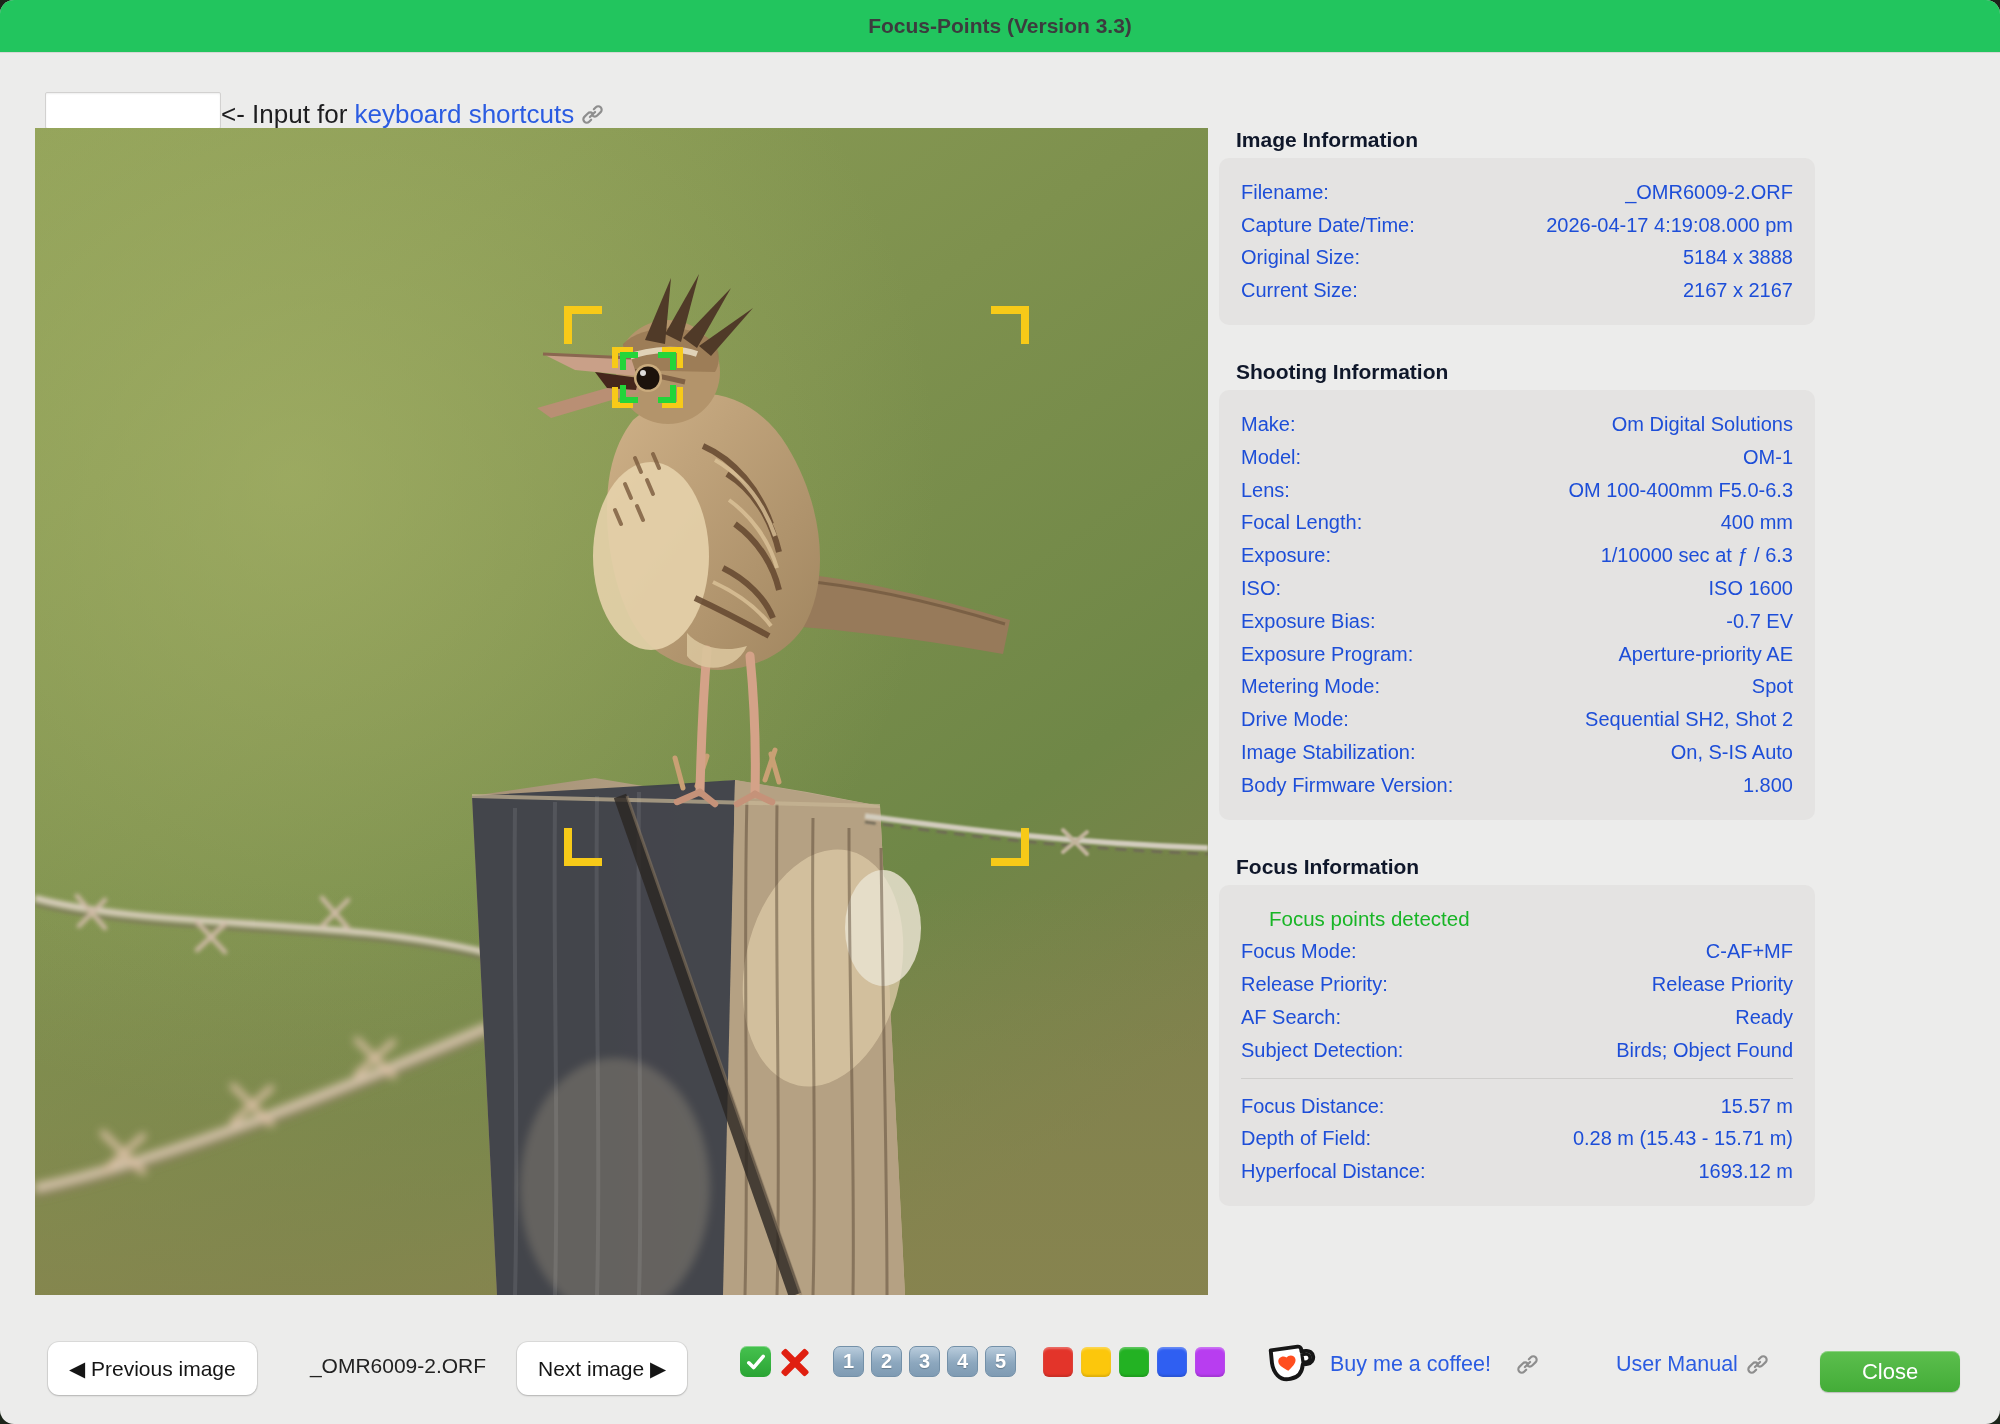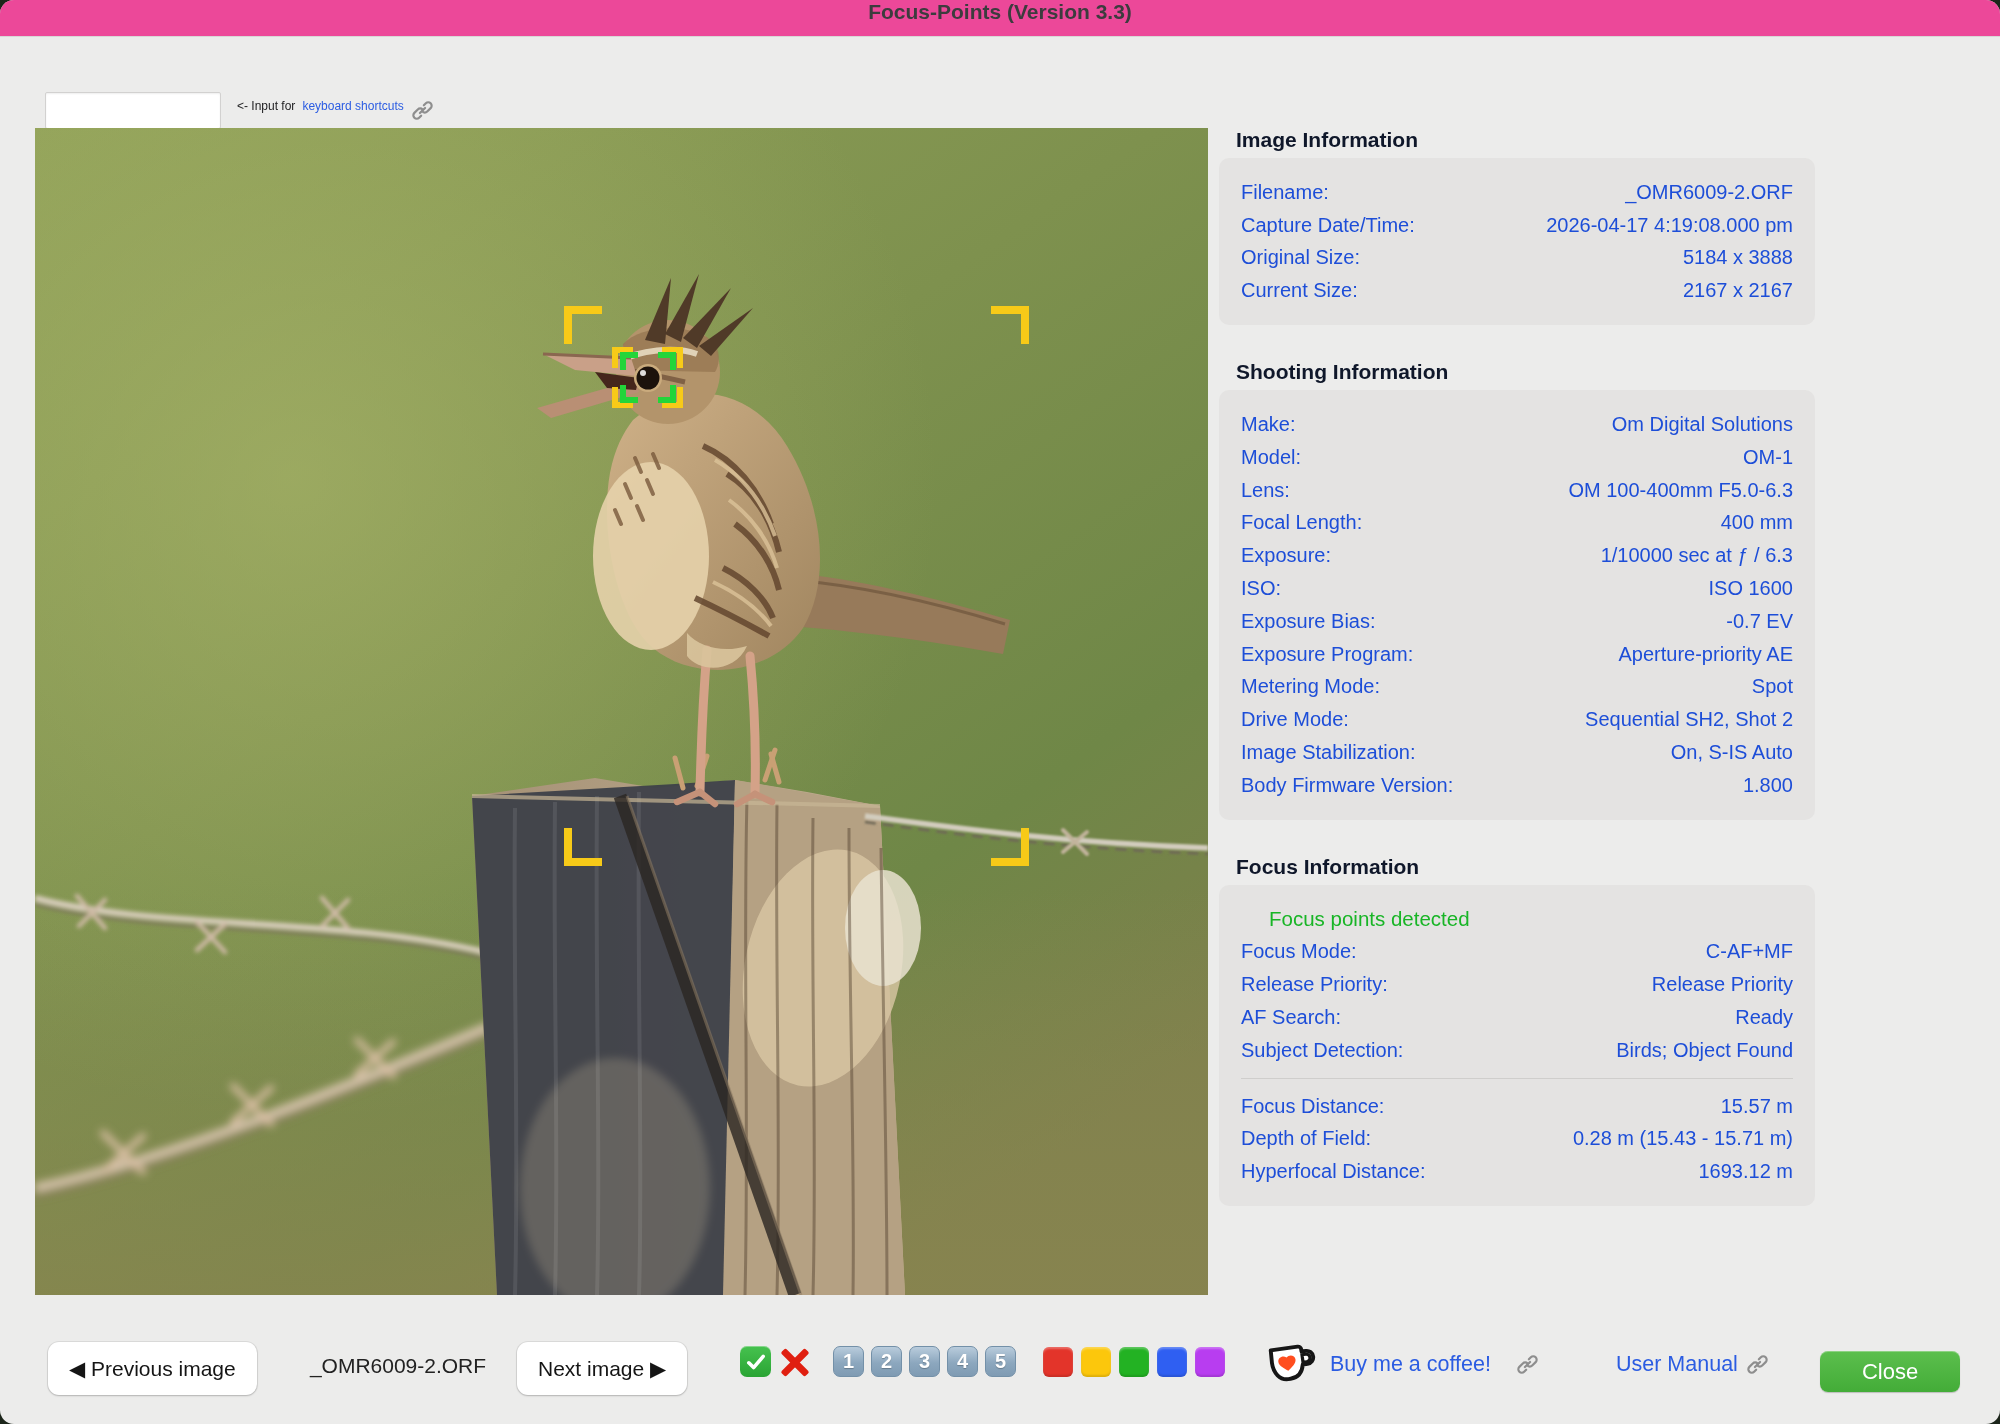--- a/index.html
+++ b/index.html
@@ -6,36 +6,36 @@
   html,body { background:#1c251a; }
   body { font-family:"Liberation Sans","DejaVu Sans",sans-serif; }
 
   .window {
     position:relative; width:2000px; height:1424px; margin:0 auto;
     background:#ececeb; border-radius:14px; overflow:hidden;
   }
 
   
   .titlebar {
-    position:absolute; left:0; top:0; width:100%; height:37px;
-    background:#ec4899; border-bottom:1px solid #d8d7d6;
-    display:flex; justify-content:center;
+    position:absolute; left:0; top:0; width:100%; height:53px;
+    background:#22c55e; border-bottom:1px solid #d8d7d6;
+    display:flex; align-items:center; justify-content:center;
   }
   .titlebar .title { font-size:21px; font-weight:700; color:#3c3c3e; }
 
   
   .shortcut-input {
     position:absolute; left:45px; top:92px; width:176px; height:37px;
     background:#fff; border:1px solid #d2d1d0; border-radius:2px;
     box-shadow:inset 0 1px 2px rgba(0,0,0,.07); font-size:19px; padding:0 8px;
     outline:none;
   }
   .shortcut-label {
-    position:absolute; left:237px; top:99px; font-size:12px; color:#1d1d1f;
-    display:flex; align-items:flex-start; gap:7px;
+    position:absolute; left:221px; top:99px; font-size:26px; color:#1d1d1f;
+    display:flex; align-items:center; gap:7px;
   }
   a.link { color:#2b5ce2; text-decoration:none; cursor:pointer; }
   .chain-icon { width:23px; height:23px; }
   .chain-icon path { stroke:#8e8e8e; stroke-width:2.3; fill:none; stroke-linecap:round; }
 
   
   .photo { position:absolute; left:35px; top:128px; width:1173px; height:1167px; overflow:hidden; }
   .photo svg { display:block; }
 
   

